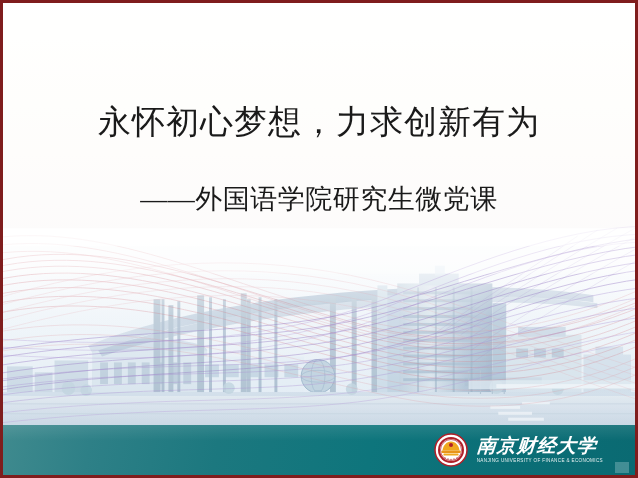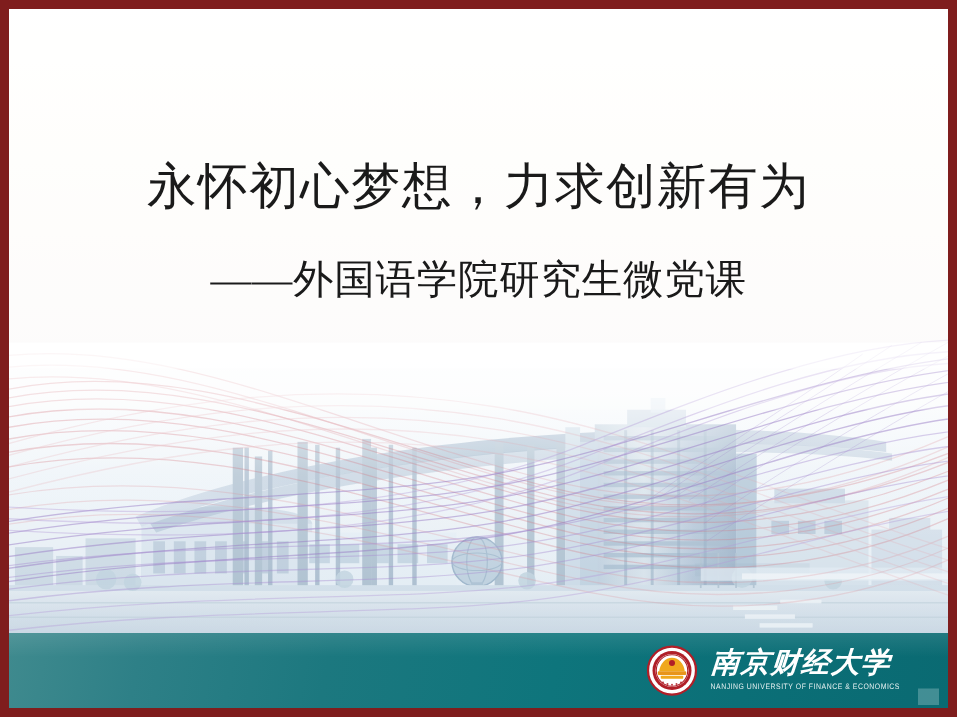--- a/index.html
+++ b/index.html
@@ -13,21 +13,21 @@
     overflow: hidden;
     font-family: "Liberation Serif", "DejaVu Serif", serif;
   }
 
   
   #slide {
     position: relative;
     width: 638px;
     height: 478px;
     box-sizing: border-box;
-    border: 6px solid #7f1d1d;
+    border: 3px solid #7f1d1d;
     background: #ffffff;
     overflow: hidden;
   }
 
   
   #bg-canvas {
     position: absolute;
     left: 0; top: 0;
     width: 100%; height: 100%;
     display: block;
@@ -56,21 +56,21 @@
     white-space: nowrap;
     font-family: "Liberation Serif", "DejaVu Serif", serif;
   }
   #main-title {
     top: 100px;
     font-size: 33px;
     letter-spacing: 1px;
     line-height: 1.2;
   }
   #sub-title {
-    top: 164px;
+    top: 180px;
     font-size: 27px;
     letter-spacing: 0.5px;
     line-height: 1.2;
   }
   #date-line {
     top: 303px;
     font-size: 25px;
     letter-spacing: 2px;
     line-height: 1.2;
     color: #23262b;

